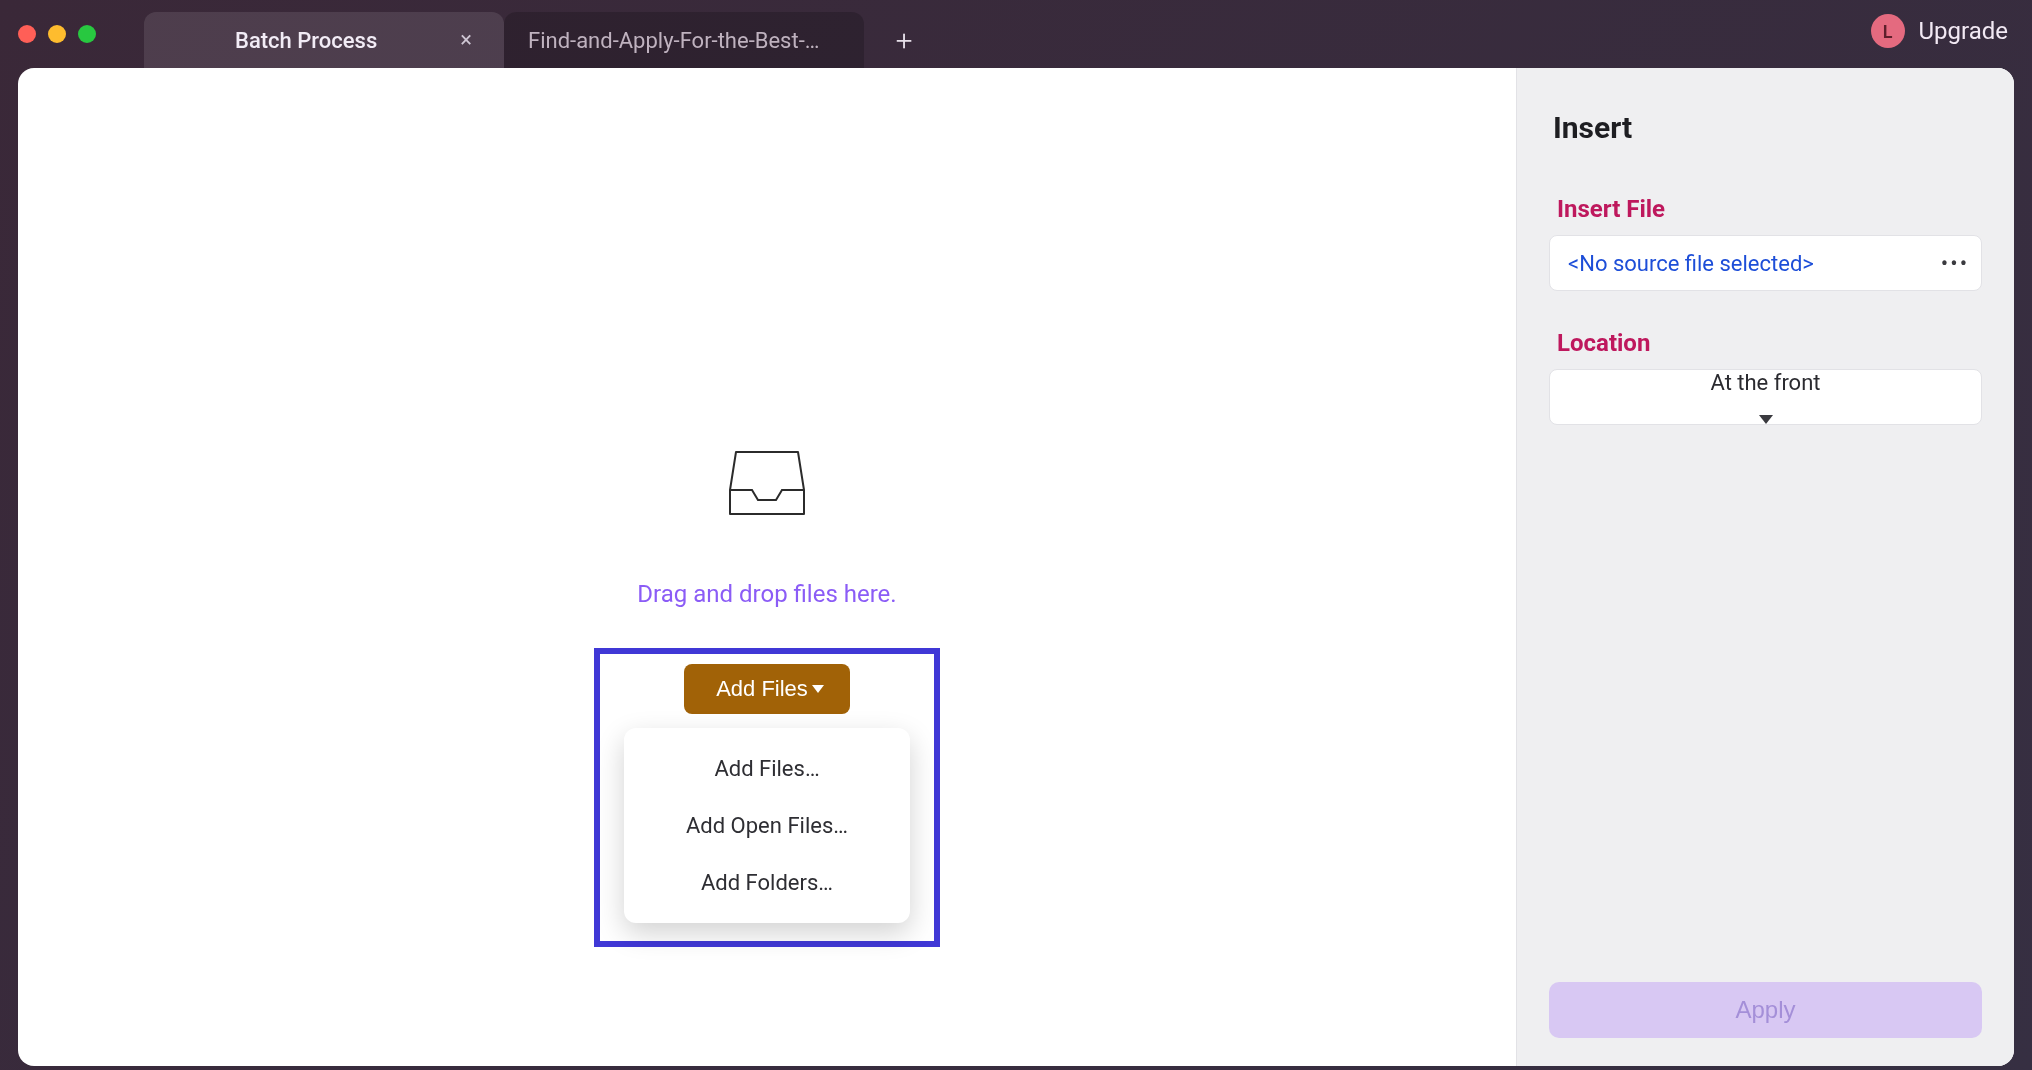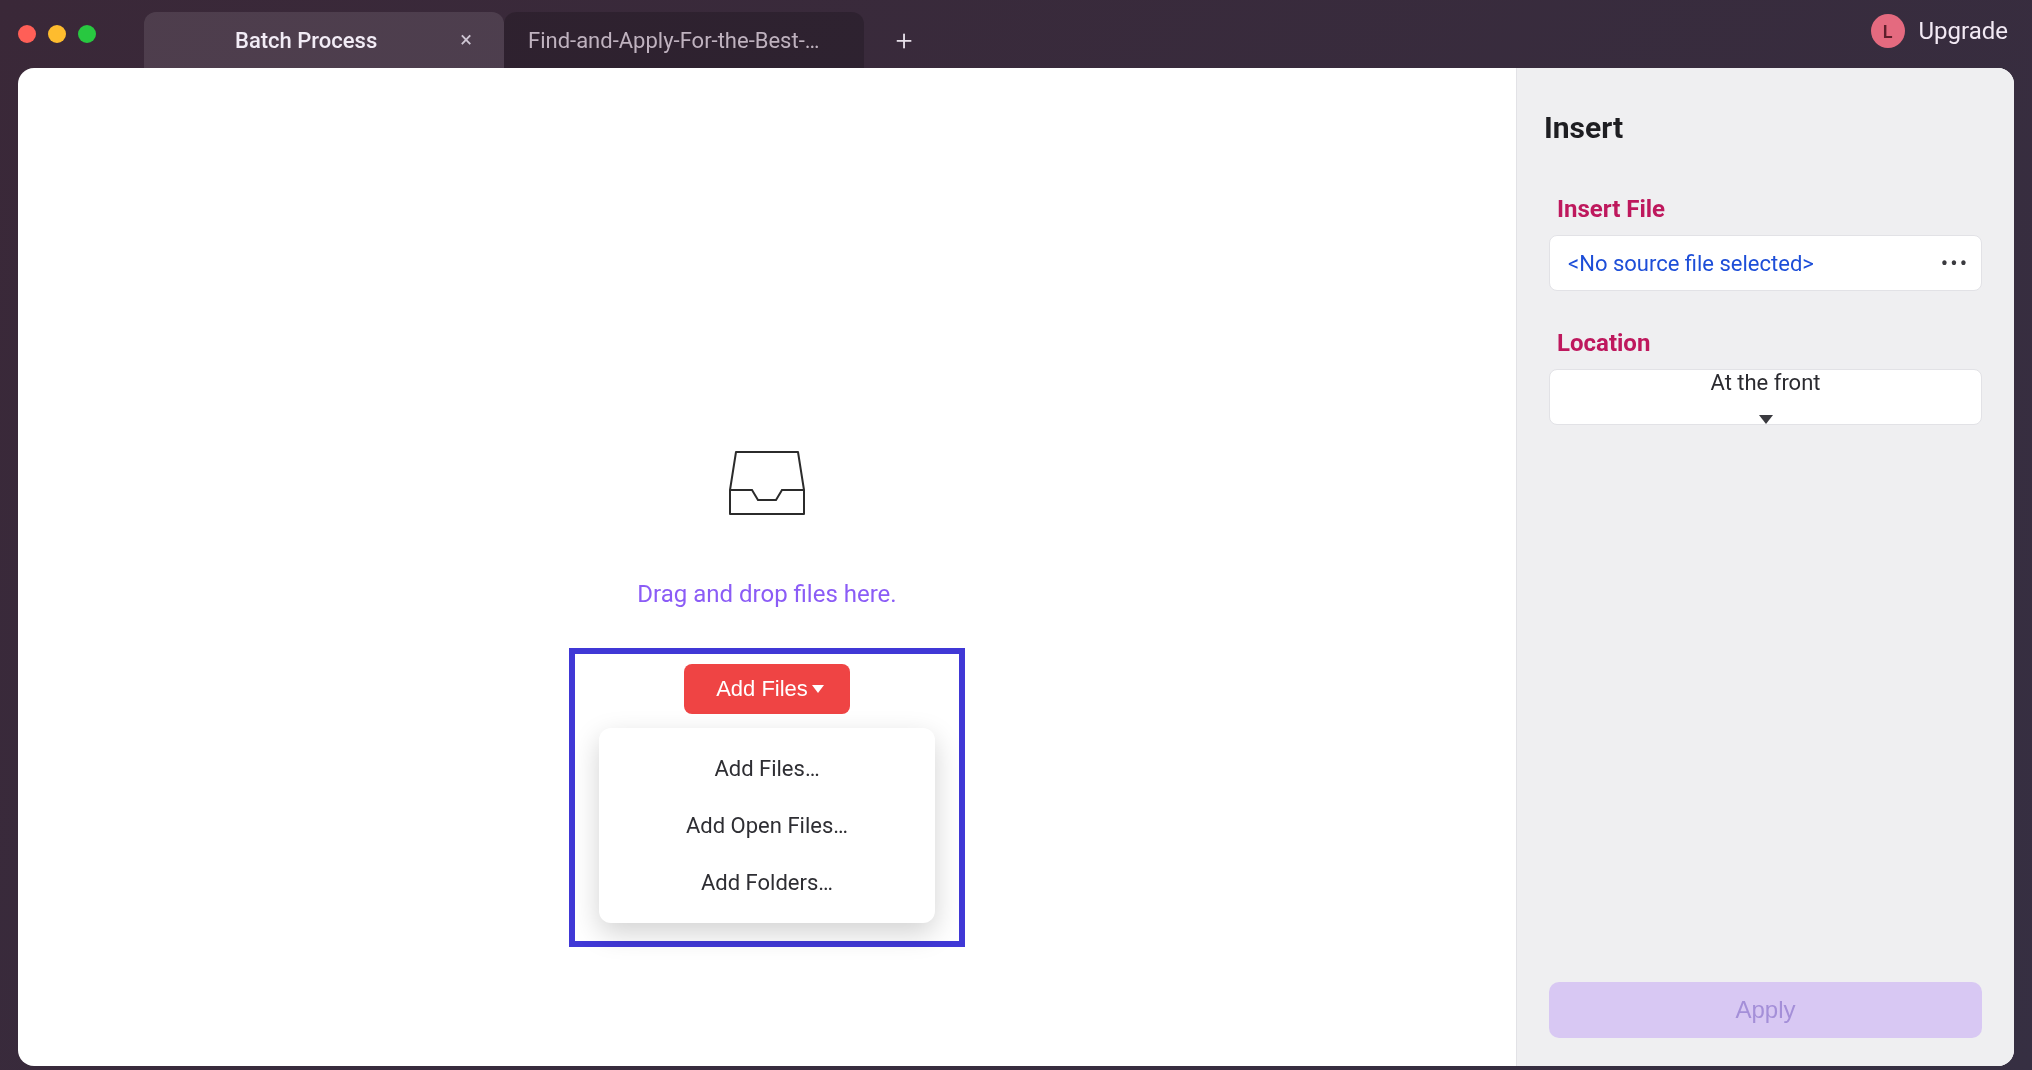--- a/index.html
+++ b/index.html
@@ -141,21 +141,21 @@
   .highlight-box {
     border: 6px solid #4038d6;
     padding: 10px 24px 18px 24px;
     display: flex;
     flex-direction: column;
     align-items: center;
     gap: 14px;
   }
 
   .add-files-btn {
-    background: #ef4444;
+    background: #a16207;
     color: #ffffff;
     font-size: 22px;
     border: none;
     border-radius: 8px;
     padding: 12px 26px 12px 32px;
     display: flex;
     align-items: center;
     gap: 4px;
     cursor: pointer;
   }
@@ -163,21 +163,21 @@
     width: 0; height: 0;
     border-left: 6px solid transparent;
     border-right: 6px solid transparent;
     border-top: 8px solid #ffffff;
   }
 
   .dropdown-menu {
     background: #ffffff;
     border-radius: 12px;
     box-shadow: 0 10px 28px rgba(0,0,0,0.18);
-    width: 336px;
+    width: 286px;
     padding: 12px 0;
     display: flex;
     flex-direction: column;
   }
   .dropdown-menu .item {
     padding: 16px 0;
     text-align: center;
     font-size: 22px;
     color: #2e2e33;
     cursor: pointer;
@@ -189,21 +189,21 @@
     background: #efeff1;
     display: flex;
     flex-direction: column;
     border-left: 1px solid #e2e2e6;
     position: relative;
   }
   .panel-title {
     font-size: 30px;
     font-weight: 700;
     color: #1e1e22;
-    padding: 42px 40px 36px 27px;
+    padding: 42px 40px 36px 36px;
   }
   .section-label {
     font-size: 24px;
     font-weight: 700;
     color: #be185d;
     padding: 14px 40px 12px 40px;
   }
   .file-field {
     margin: 0 32px 24px 32px;
     background: #ffffff;

